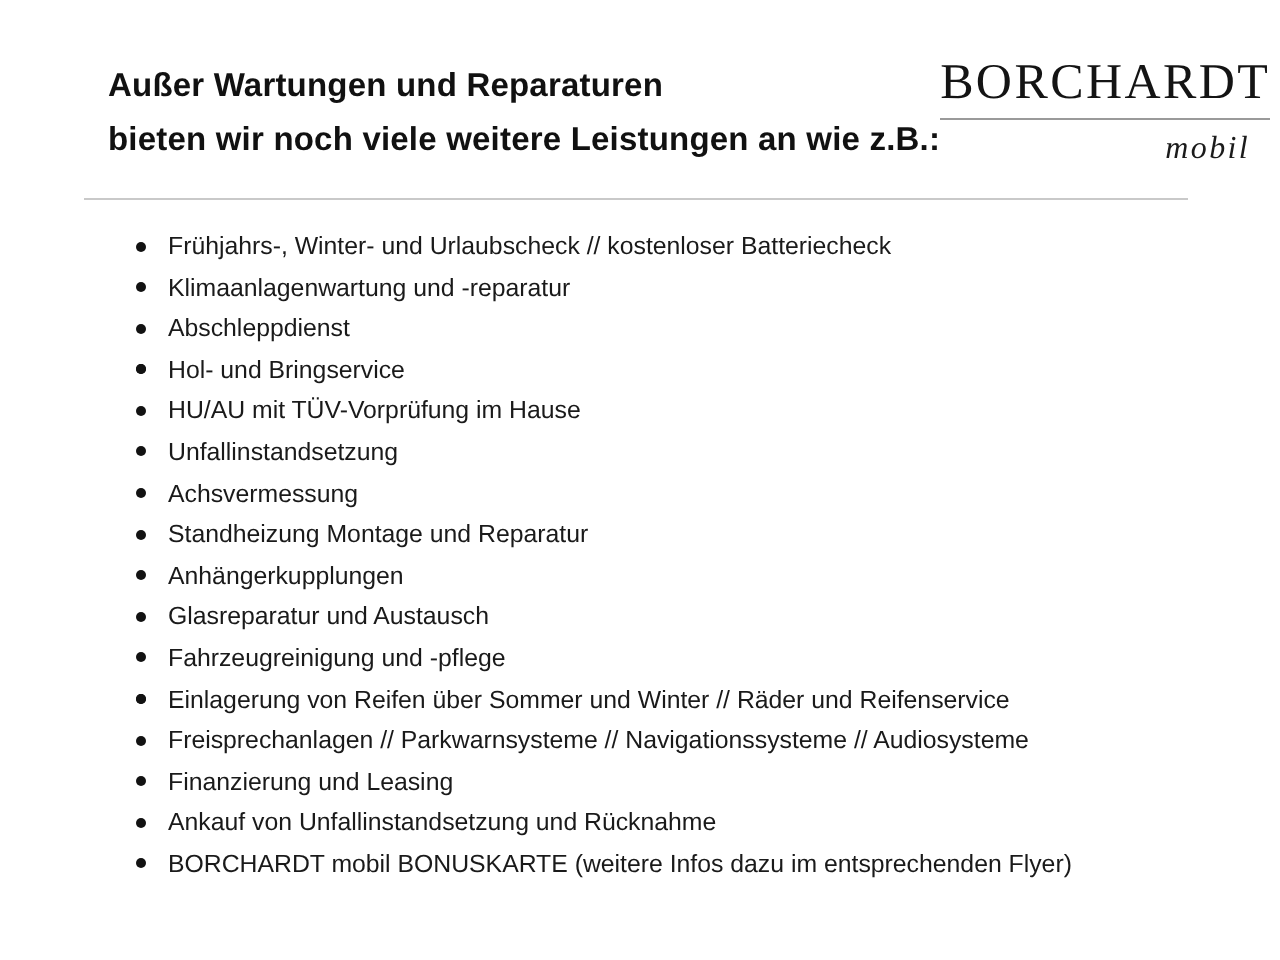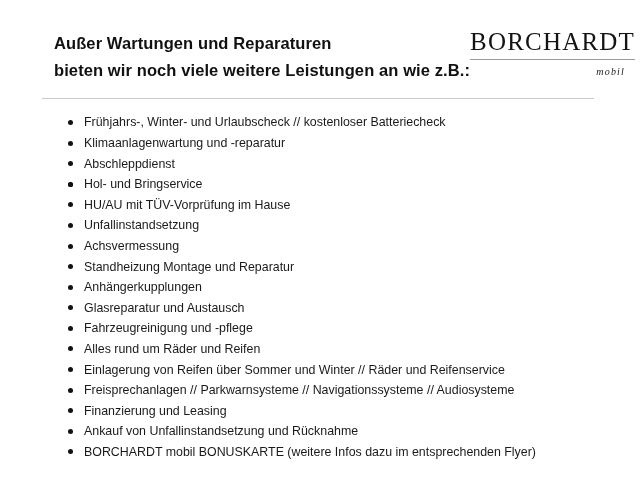--- a/index.html
+++ b/index.html
@@ -56,21 +56,21 @@
   .brand-rule {
     margin-top: 5px;
     height: 1px;
     background: #9a9a9a;
     width: 100%;
   }
   .brand-sub {
     margin-top: 6px;
     font-family: "Liberation Serif", serif;
     font-style: italic;
-    font-size: 10px;
+    font-size: 16px;
     letter-spacing: 1.2px;
     color: #1b1b1b;
     text-align: right;
     padding-right: 10px;
   }
   .divider {
     margin-top: 15px;
     height: 1px;
     background: #c9c9c9;
     width: 100%;
@@ -123,21 +123,21 @@
     <li class="list-item"><span class="bullet"></span><span>Abschleppdienst</span></li>
     <li class="list-item"><span class="bullet"></span></li>
     <li class="list-item"><span class="bullet"></span><span>Hol- und Bringservice</span></li>
     <li class="list-item"><span class="bullet"></span><span>HU/AU mit TÜV-Vorprüfung im Hause</span></li>
     <li class="list-item"><span class="bullet"></span><span>Unfallinstandsetzung</span></li>
     <li class="list-item"><span class="bullet"></span><span>Achsvermessung</span></li>
     <li class="list-item"><span class="bullet"></span><span>Standheizung Montage und Reparatur</span></li>
     <li class="list-item"><span class="bullet"></span><span>Anhängerkupplungen</span></li>
     <li class="list-item"><span class="bullet"></span><span>Glasreparatur und Austausch</span></li>
     <li class="list-item"><span class="bullet"></span><span>Fahrzeugreinigung und -pflege</span></li>
-    <li class="list-item"><span class="bullet"></span><span>Alles rund um Räder und Reifen</span></li>
+    <li class="list-item"><span class="bullet"></span></li>
     <li class="list-item"><span class="bullet"></span><span>Einlagerung von Reifen über Sommer und Winter // Räder und Reifenservice</span></li>
     <li class="list-item"><span class="bullet"></span><span>Freisprechanlagen // Parkwarnsysteme // Navigationssysteme // Audiosysteme</span></li>
     <li class="list-item"><span class="bullet"></span><span>Finanzierung und Leasing</span></li>
     <li class="list-item"><span class="bullet"></span><span>Ankauf von Unfallinstandsetzung und Rücknahme</span></li>
     <li class="list-item"><span class="bullet"></span><span>BORCHARDT mobil BONUSKARTE (weitere Infos dazu im entsprechenden Flyer)</span></li>
   </ul>
 
 </div>
 
 </body></html>

